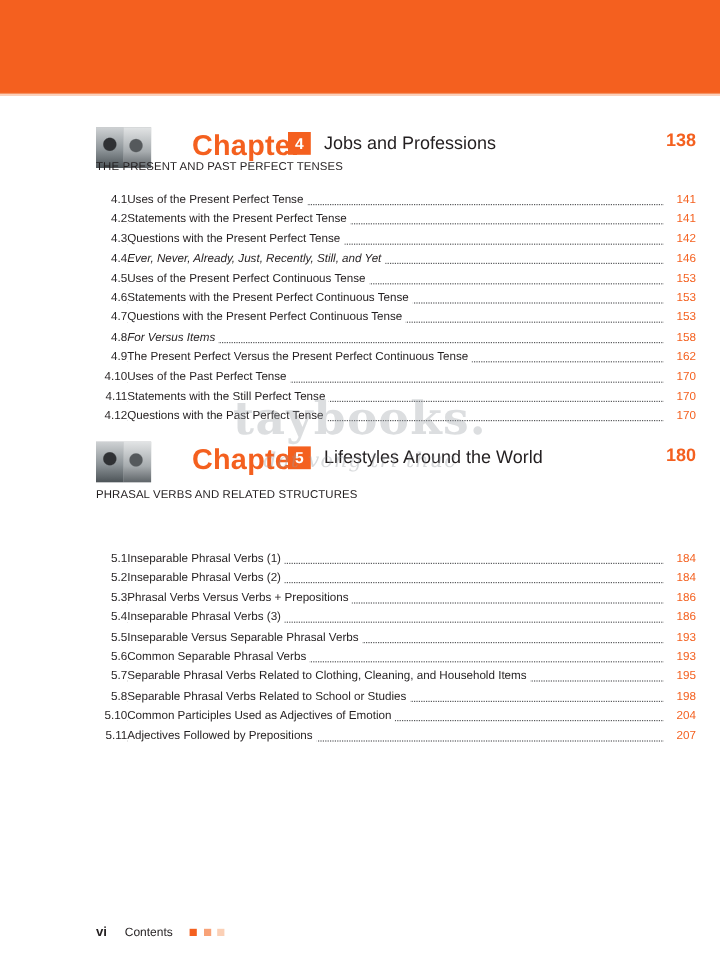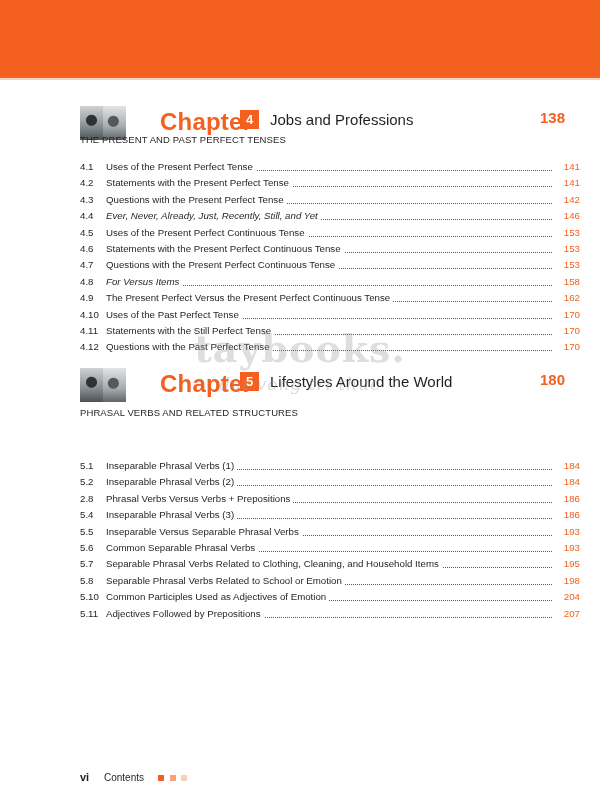--- a/index.html
+++ b/index.html
@@ -119,21 +119,21 @@
     color: #231f20;
   }
   .chap-page {
     position: absolute;
     left: 540px;
     top: 3px;
     width: 40px;
     font-size: 15px;
     font-weight: bold;
     color: #f4601f;
-    text-align: left;
+    text-align: right;
   }
   .chap-sub {
     position: absolute;
     left: 80px;
     font-size: 9.5px;
     color: #231f20;
     letter-spacing: .1px;
   }
   .chap4 .chap-sub { top: 28px; }
   .chap5 .chap-sub { top: 39px; }
@@ -152,20 +152,21 @@
     height: 16.4px;
     font-size: 9.7px;
     color: #231f20;
     white-space: nowrap;
   }
   .entry .num {
     position: absolute;
     left: 0;
     top: 0;
     width: 26px;
+    text-align: right;
   }
   .entry .txt {
     position: absolute;
     left: 26px;
     top: 0;
     max-width: 440px;
     overflow: hidden;
   }
   .entry .dots {
     position: absolute;
@@ -372,21 +373,21 @@
           <span class="pg">184</span>
         </div>
         <div class="entry">
           <span class="dots"></span>
           <span class="num">5.2</span>
           <span class="txt">Inseparable Phrasal Verbs (2)</span>
           <span class="pg">184</span>
         </div>
         <div class="entry">
           <span class="dots"></span>
-          <span class="num">2.8</span>
+          <span class="num">5.3</span>
           <span class="txt">Phrasal Verbs Versus Verbs + Prepositions</span>
           <span class="pg">186</span>
         </div>
         <div class="entry">
           <span class="dots"></span>
           <span class="num">5.4</span>
           <span class="txt">Inseparable Phrasal Verbs (3)</span>
           <span class="pg">186</span>
         </div>
         <div class="entry">
@@ -403,21 +404,21 @@
         </div>
         <div class="entry">
           <span class="dots"></span>
           <span class="num">5.7</span>
           <span class="txt">Separable Phrasal Verbs Related to Clothing, Cleaning, and Household Items</span>
           <span class="pg">195</span>
         </div>
         <div class="entry">
           <span class="dots"></span>
           <span class="num">5.8</span>
-          <span class="txt">Separable Phrasal Verbs Related to School or Emotion</span>
+          <span class="txt">Separable Phrasal Verbs Related to School or Studies</span>
           <span class="pg">198</span>
         </div>
         <div class="entry">
           <span class="dots"></span>
           <span class="num">5.10</span>
           <span class="txt">Common Participles Used as Adjectives of Emotion</span>
           <span class="pg">204</span>
         </div>
         <div class="entry">
           <span class="dots"></span>

